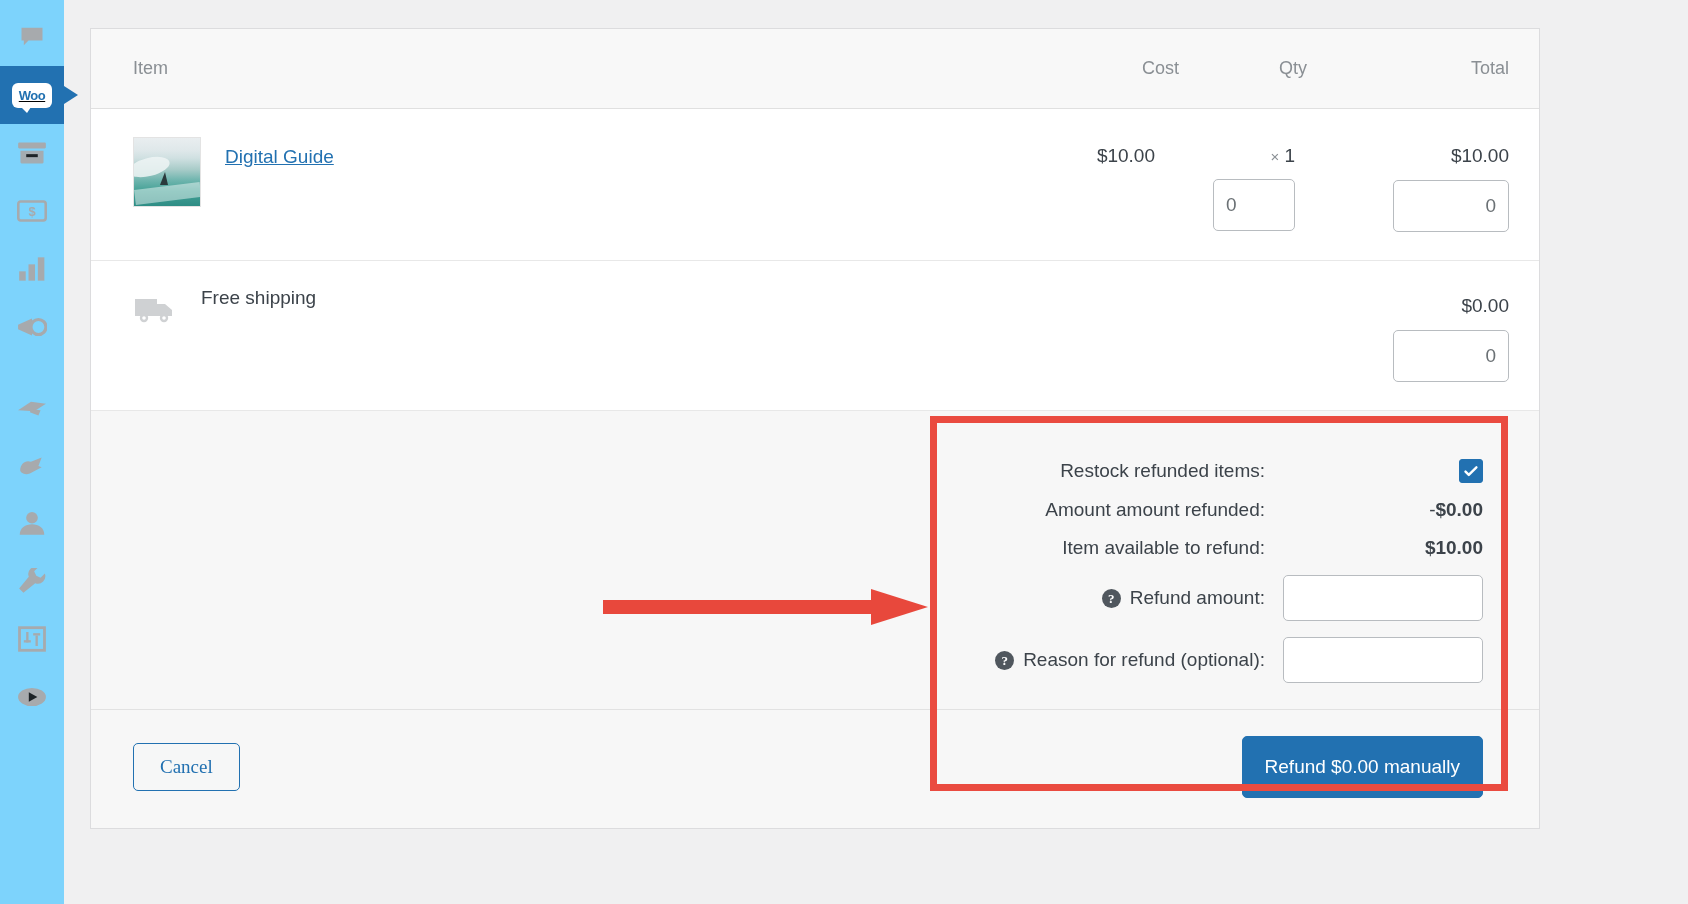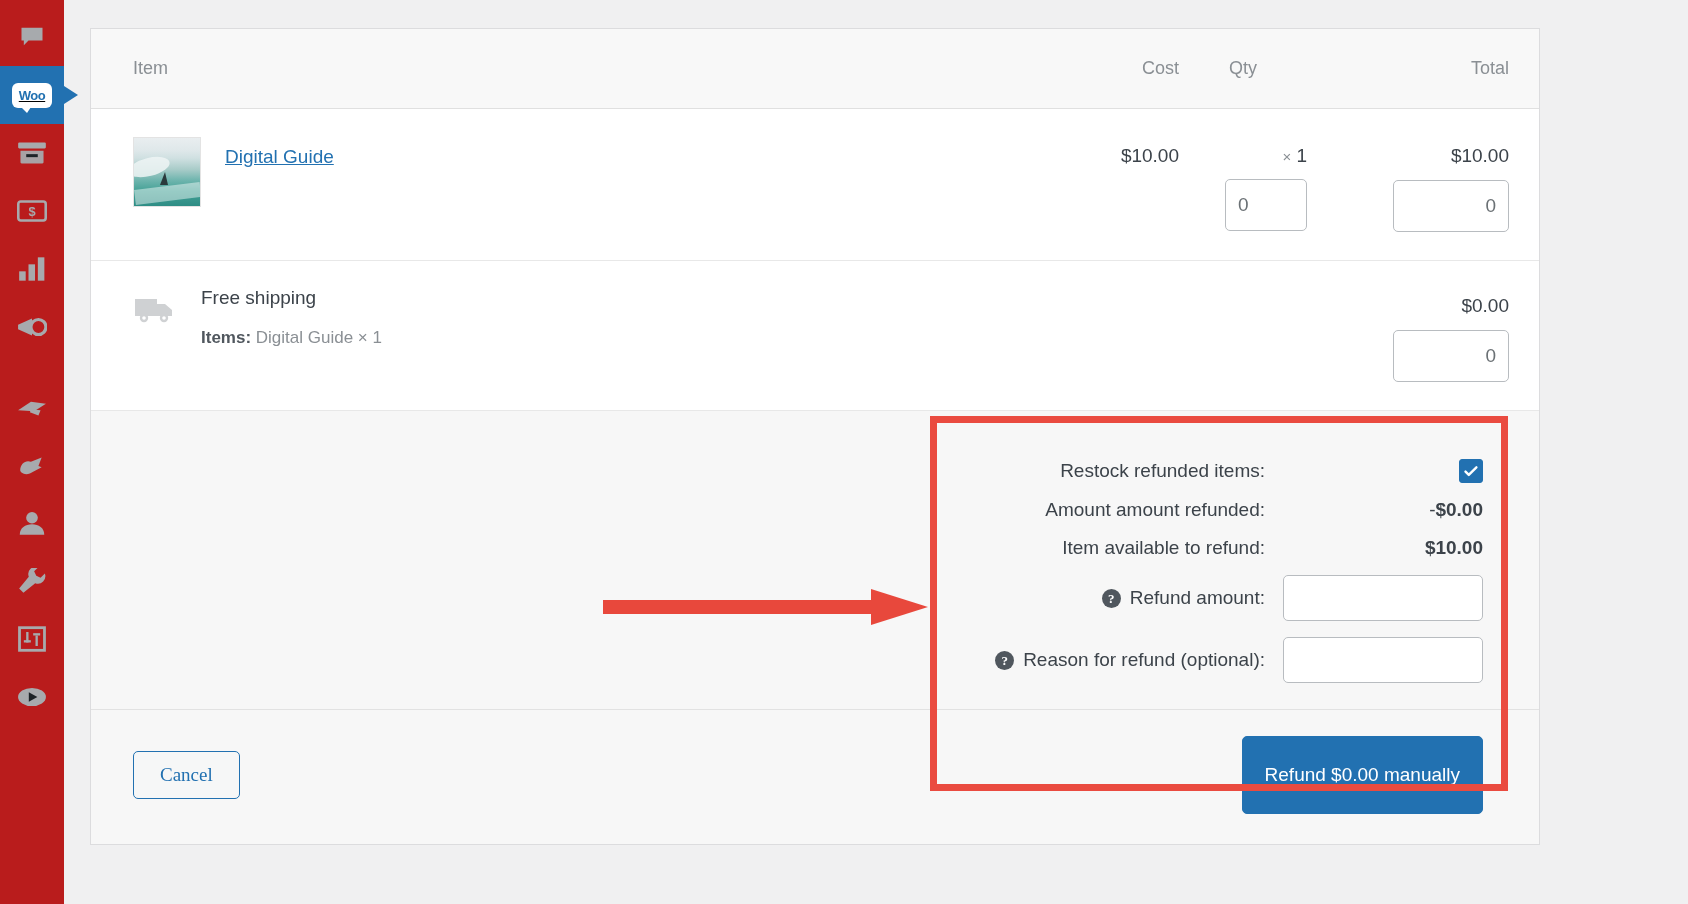--- a/index.html
+++ b/index.html
@@ -15,21 +15,21 @@
     position: relative;
     width: 1688px;
     height: 904px;
     display: flex;
     background: #f0f0f1;
   }
 
   
   .adminmenu {
     width: 64px;
-    background: #b91c1c;
+    background: #7dd3fc;
     flex: 0 0 64px;
     position: relative;
     padding-top: 8px;
     text-decoration: underline;
   }
   .menu-item {
     height: 58px;
     display: flex;
     align-items: center;
     justify-content: center;
@@ -98,30 +98,31 @@
     border-bottom: 1px solid #e0e0e0;
     display: flex;
     align-items: center;
     height: 80px;
     padding: 0 30px 0 42px;
     color: #8a8f94;
     font-size: 18px;
   }
   .col-item  { flex: 1 1 auto; }
   .col-cost  { width: 160px; text-align: right; }
-  .col-qty   { width: 150px; text-align: center; padding-right: 22px; }
+  .col-qty   { width: 150px; text-align: right; padding-right: 22px; }
   .col-total { width: 180px; text-align: right; }
 
   
   .order-row {
     display: flex;
     align-items: flex-start;
     padding: 28px 30px 28px 42px;
     border-bottom: 1px solid #e8e8e8;
     min-height: 138px;
+    gap: 12px;
   }
   .row-item {
     flex: 1 1 auto;
     display: flex;
     align-items: flex-start;
     gap: 24px;
   }
   .thumb {
     width: 68px; height: 70px;
     border: 1px solid #e3e3e3;
@@ -323,21 +324,21 @@
     cursor: pointer;
     line-height: 1.2;
   }
   .btn-refund {
     background: #2271b1;
     border: 1px solid #2271b1;
     color: #ffffff;
     border-radius: 5px;
     font-size: 19px;
     font-family: "Liberation Sans", sans-serif;
-    padding: 27px 22px;
+    padding: 19px 22px;
     cursor: pointer;
     line-height: 1.2;
   }
 
   
   .anno-rect {
     position: absolute;
     left: 930px;
     top: 416px;
     width: 578px;
@@ -516,24 +517,20 @@
             <rect x="2" y="6" width="22" height="17" fill="#cfd1d3"></rect>
             <path d="M24 11h8l7 6v6H24z" fill="#cfd1d3"></path>
             <circle cx="11" cy="25" r="4.2" fill="#cfd1d3"></circle>
             <circle cx="11" cy="25" r="1.8" fill="#ffffff"></circle>
             <circle cx="31" cy="25" r="4.2" fill="#cfd1d3"></circle>
             <circle cx="31" cy="25" r="1.8" fill="#ffffff"></circle>
           </svg>
         </div>
         <div class="ship-main">
           <div class="ship-name">Free shipping</div>
-          <div class="ship-items">
-            <b>Items:</b>
-            <span>Digital Guide × 1</span>
-          </div>
         </div>
 
         <div class="cell-cost"></div>
         <div class="cell-qty"></div>
 
         <div class="cell-total">
           <div class="amount">$0.00</div>
           <input class="refund-input right" type="text" value="0" style="">
         </div>
       </div>

